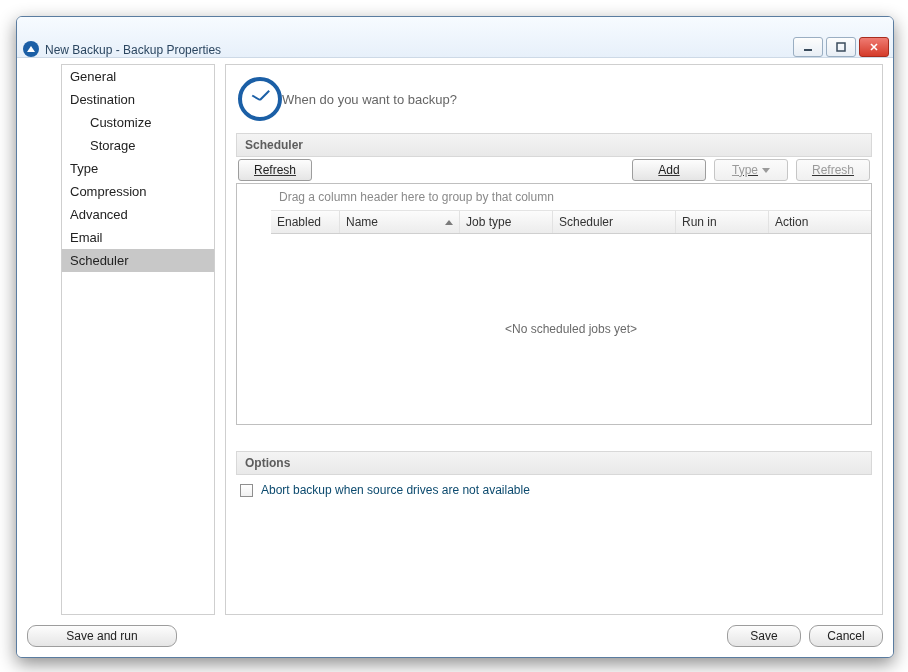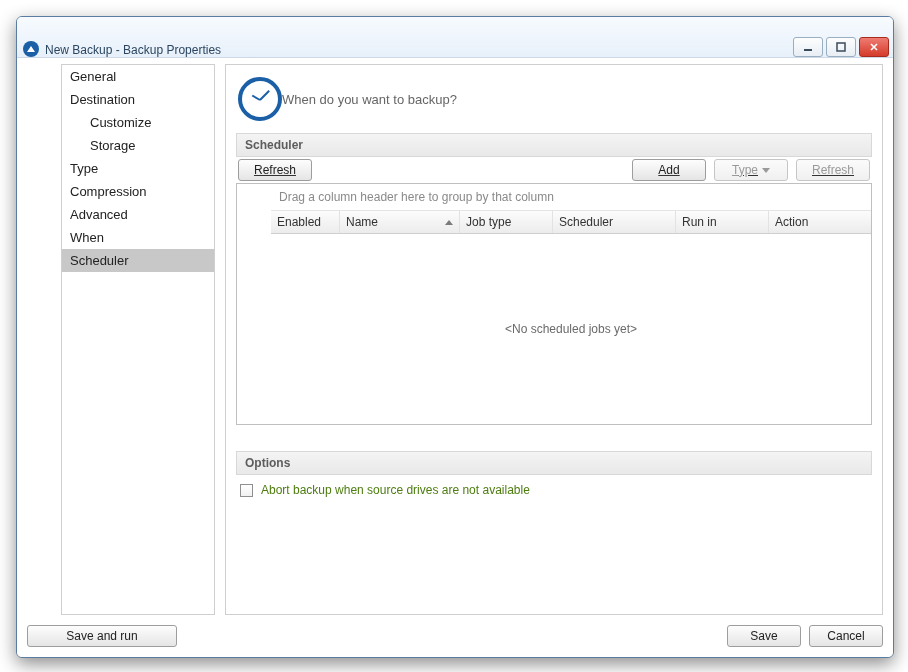--- a/index.html
+++ b/index.html
@@ -251,35 +251,35 @@
     background:#fff;
   }
 
   .options-block { margin-top:26px; }
   .option-row {
     display:flex;
     align-items:center;
     gap:8px;
     padding:8px 4px;
     font-size:12px;
-    color:#4d7c0f;
+    color:#0c4a6e;
   }
   .checkbox {
     width:13px;height:13px;
     border:1px solid #8f8f8f;
     background:linear-gradient(#fff,#f1f1f1);
     box-sizing:border-box;
   }
 
   .footer {
     display:flex;
     align-items:center;
     padding-top:10px;
   }
-  .footer .btn { min-width:74px; }
+  .footer .btn { min-width:74px;border-radius:9px; }
   .footer .save-run { min-width:150px; }
   .footer .spacer{flex:1;}
 </style>
 </head>
 <body>
 <div class="shadow-wrap">
 <div class="window">
 
   <div class="titlebar">
     <span class="app-icon"></span>
@@ -307,21 +307,21 @@
     <div class="content-row">
 
       <div class="sidebar">
         <div class="side-item">General</div>
         <div class="side-item">Destination</div>
         <div class="side-item child">Customize</div>
         <div class="side-item child">Storage</div>
         <div class="side-item">Type</div>
         <div class="side-item">Compression</div>
         <div class="side-item">Advanced</div>
-        <div class="side-item">When</div>
+        <div class="side-item">Email</div>
         <div class="side-item selected">Scheduler</div>
       </div>
 
       <div class="main-panel">
 
         <div class="header-row">
           <span class="clock-icon"></span>
           <span class="header-text">When do you want to backup?</span>
         </div>
 

